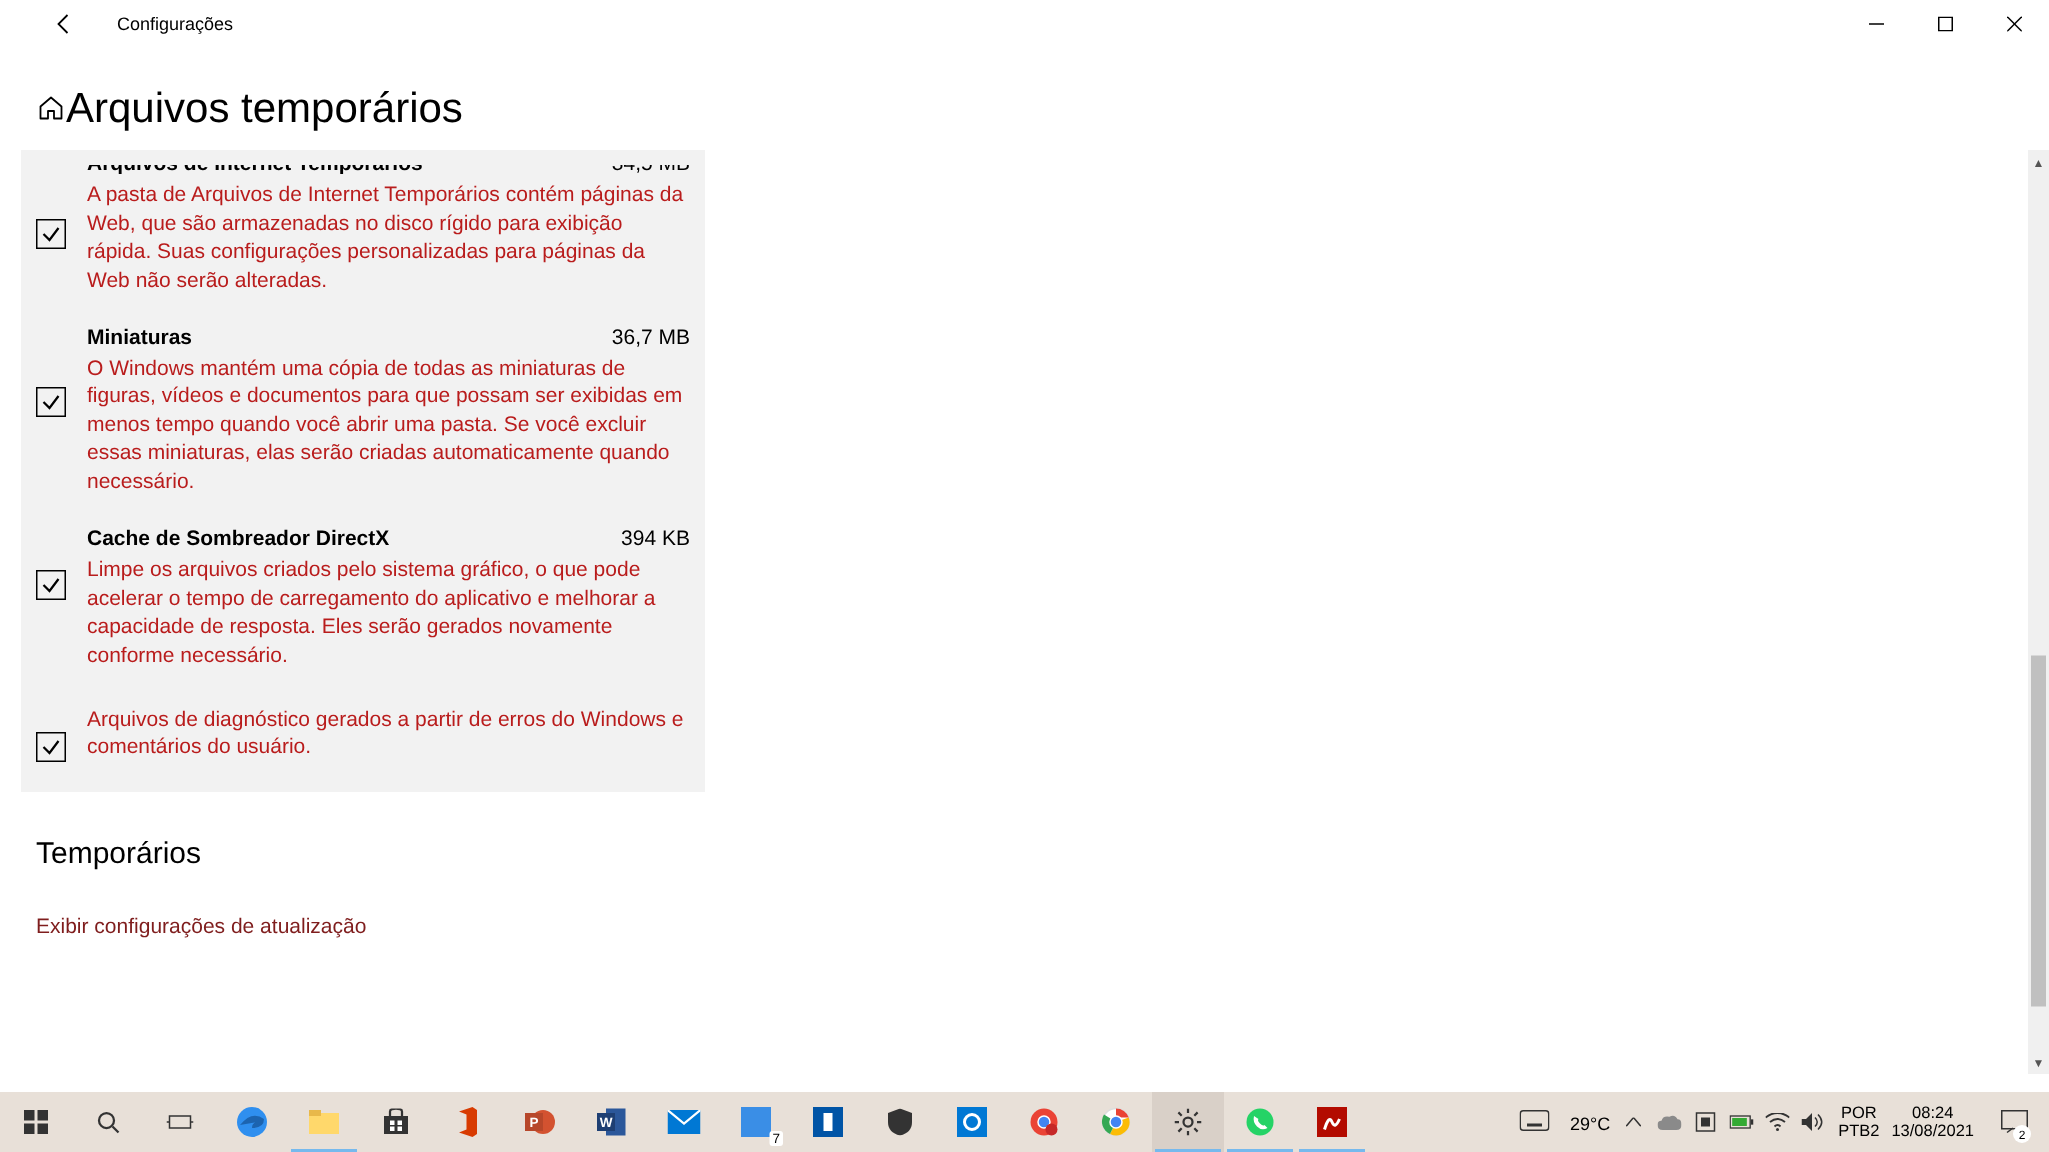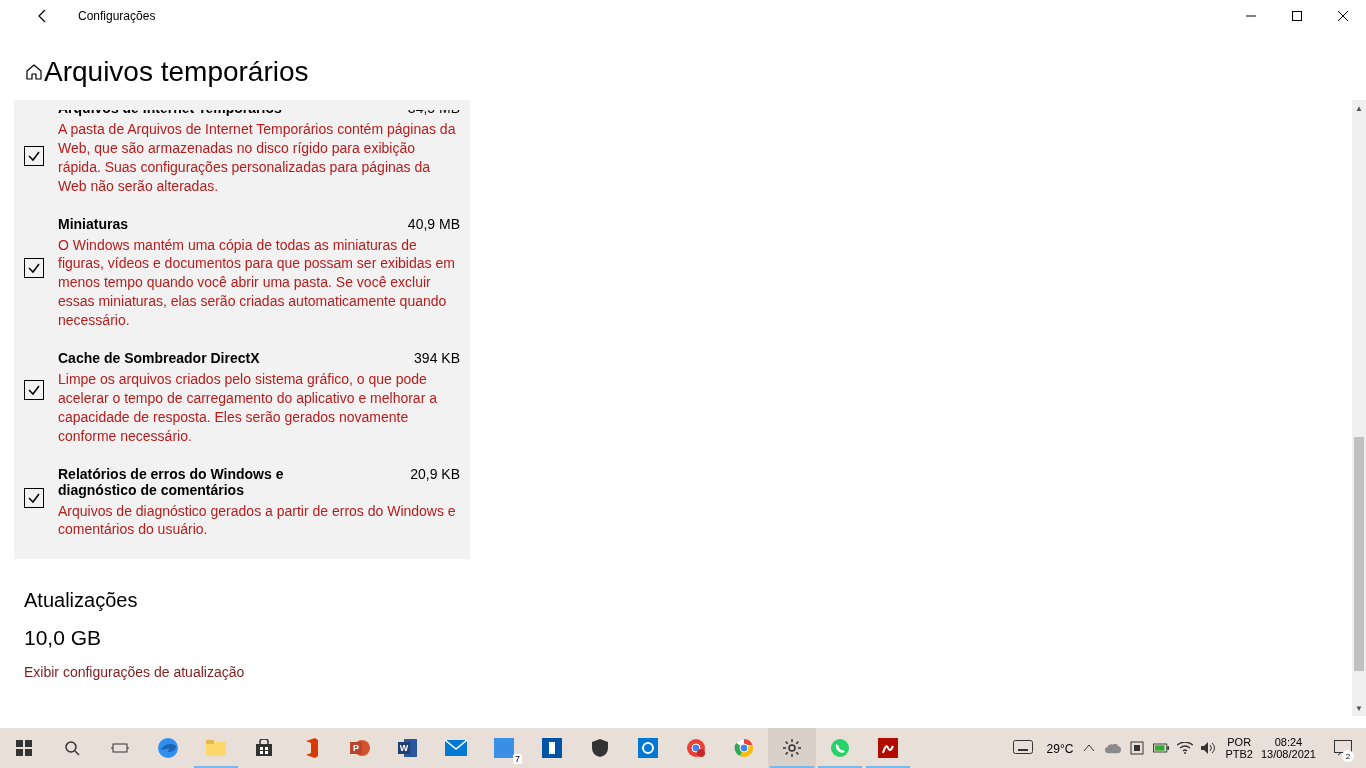--- a/index.html
+++ b/index.html
@@ -112,21 +112,21 @@
         <div class="cb" style="margin-top:42px;">
           <span class="checkmark">
               <svg width="14" height="14" viewBox="0 0 14 14">
                 <path d="M2 7 L6 11 L12 3" stroke="#000" stroke-width="1.5" fill="none"></path>
               </svg>
             </span>
         </div>
         <div class="item-body">
           <div class="row1">
             <span class="name">Miniaturas</span>
-            <span class="size">40,9 MB</span>
+            <span class="size">36,7 MB</span>
           </div>
           <div class="desc">O Windows mantém uma cópia de todas as miniaturas de figuras, vídeos e documentos para que possam ser exibidas em menos tempo quando você abrir uma pasta. Se você excluir essas miniaturas, elas serão criadas automaticamente quando necessário.</div>
         </div>
       </div>
 
       <div class="item">
         <div class="cb" style="margin-top:30px;">
           <span class="checkmark">
               <svg width="14" height="14" viewBox="0 0 14 14">
                 <path d="M2 7 L6 11 L12 3" stroke="#000" stroke-width="1.5" fill="none"></path>
@@ -144,32 +144,27 @@
 
       <div class="item">
         <div class="cb" style="margin-top:22px;">
           <span class="checkmark">
               <svg width="14" height="14" viewBox="0 0 14 14">
                 <path d="M2 7 L6 11 L12 3" stroke="#000" stroke-width="1.5" fill="none"></path>
               </svg>
             </span>
         </div>
         <div class="item-body">
-          <div class="row1">
-            <span class="name">Relatórios de erros do Windows e diagnóstico de comentários</span>
-            <span class="size">20,9 KB</span>
-          </div>
           <div class="desc">Arquivos de diagnóstico gerados a partir de erros do Windows e comentários do usuário.</div>
         </div>
       </div>
 
     </div>
 
-    <div class="section-head">Atualizações</div>
-    <div class="big-size">10,0 GB</div>
+    <div class="section-head">Temporários</div>
     <a class="link">Exibir configurações de atualização</a>
 
   </div>
 
   <div class="scrollbar-r">
     <div class="arrow">▲</div>
     <div class="track">
         <div class="thumb"></div>
       </div>
     <div class="arrow">▼</div>

